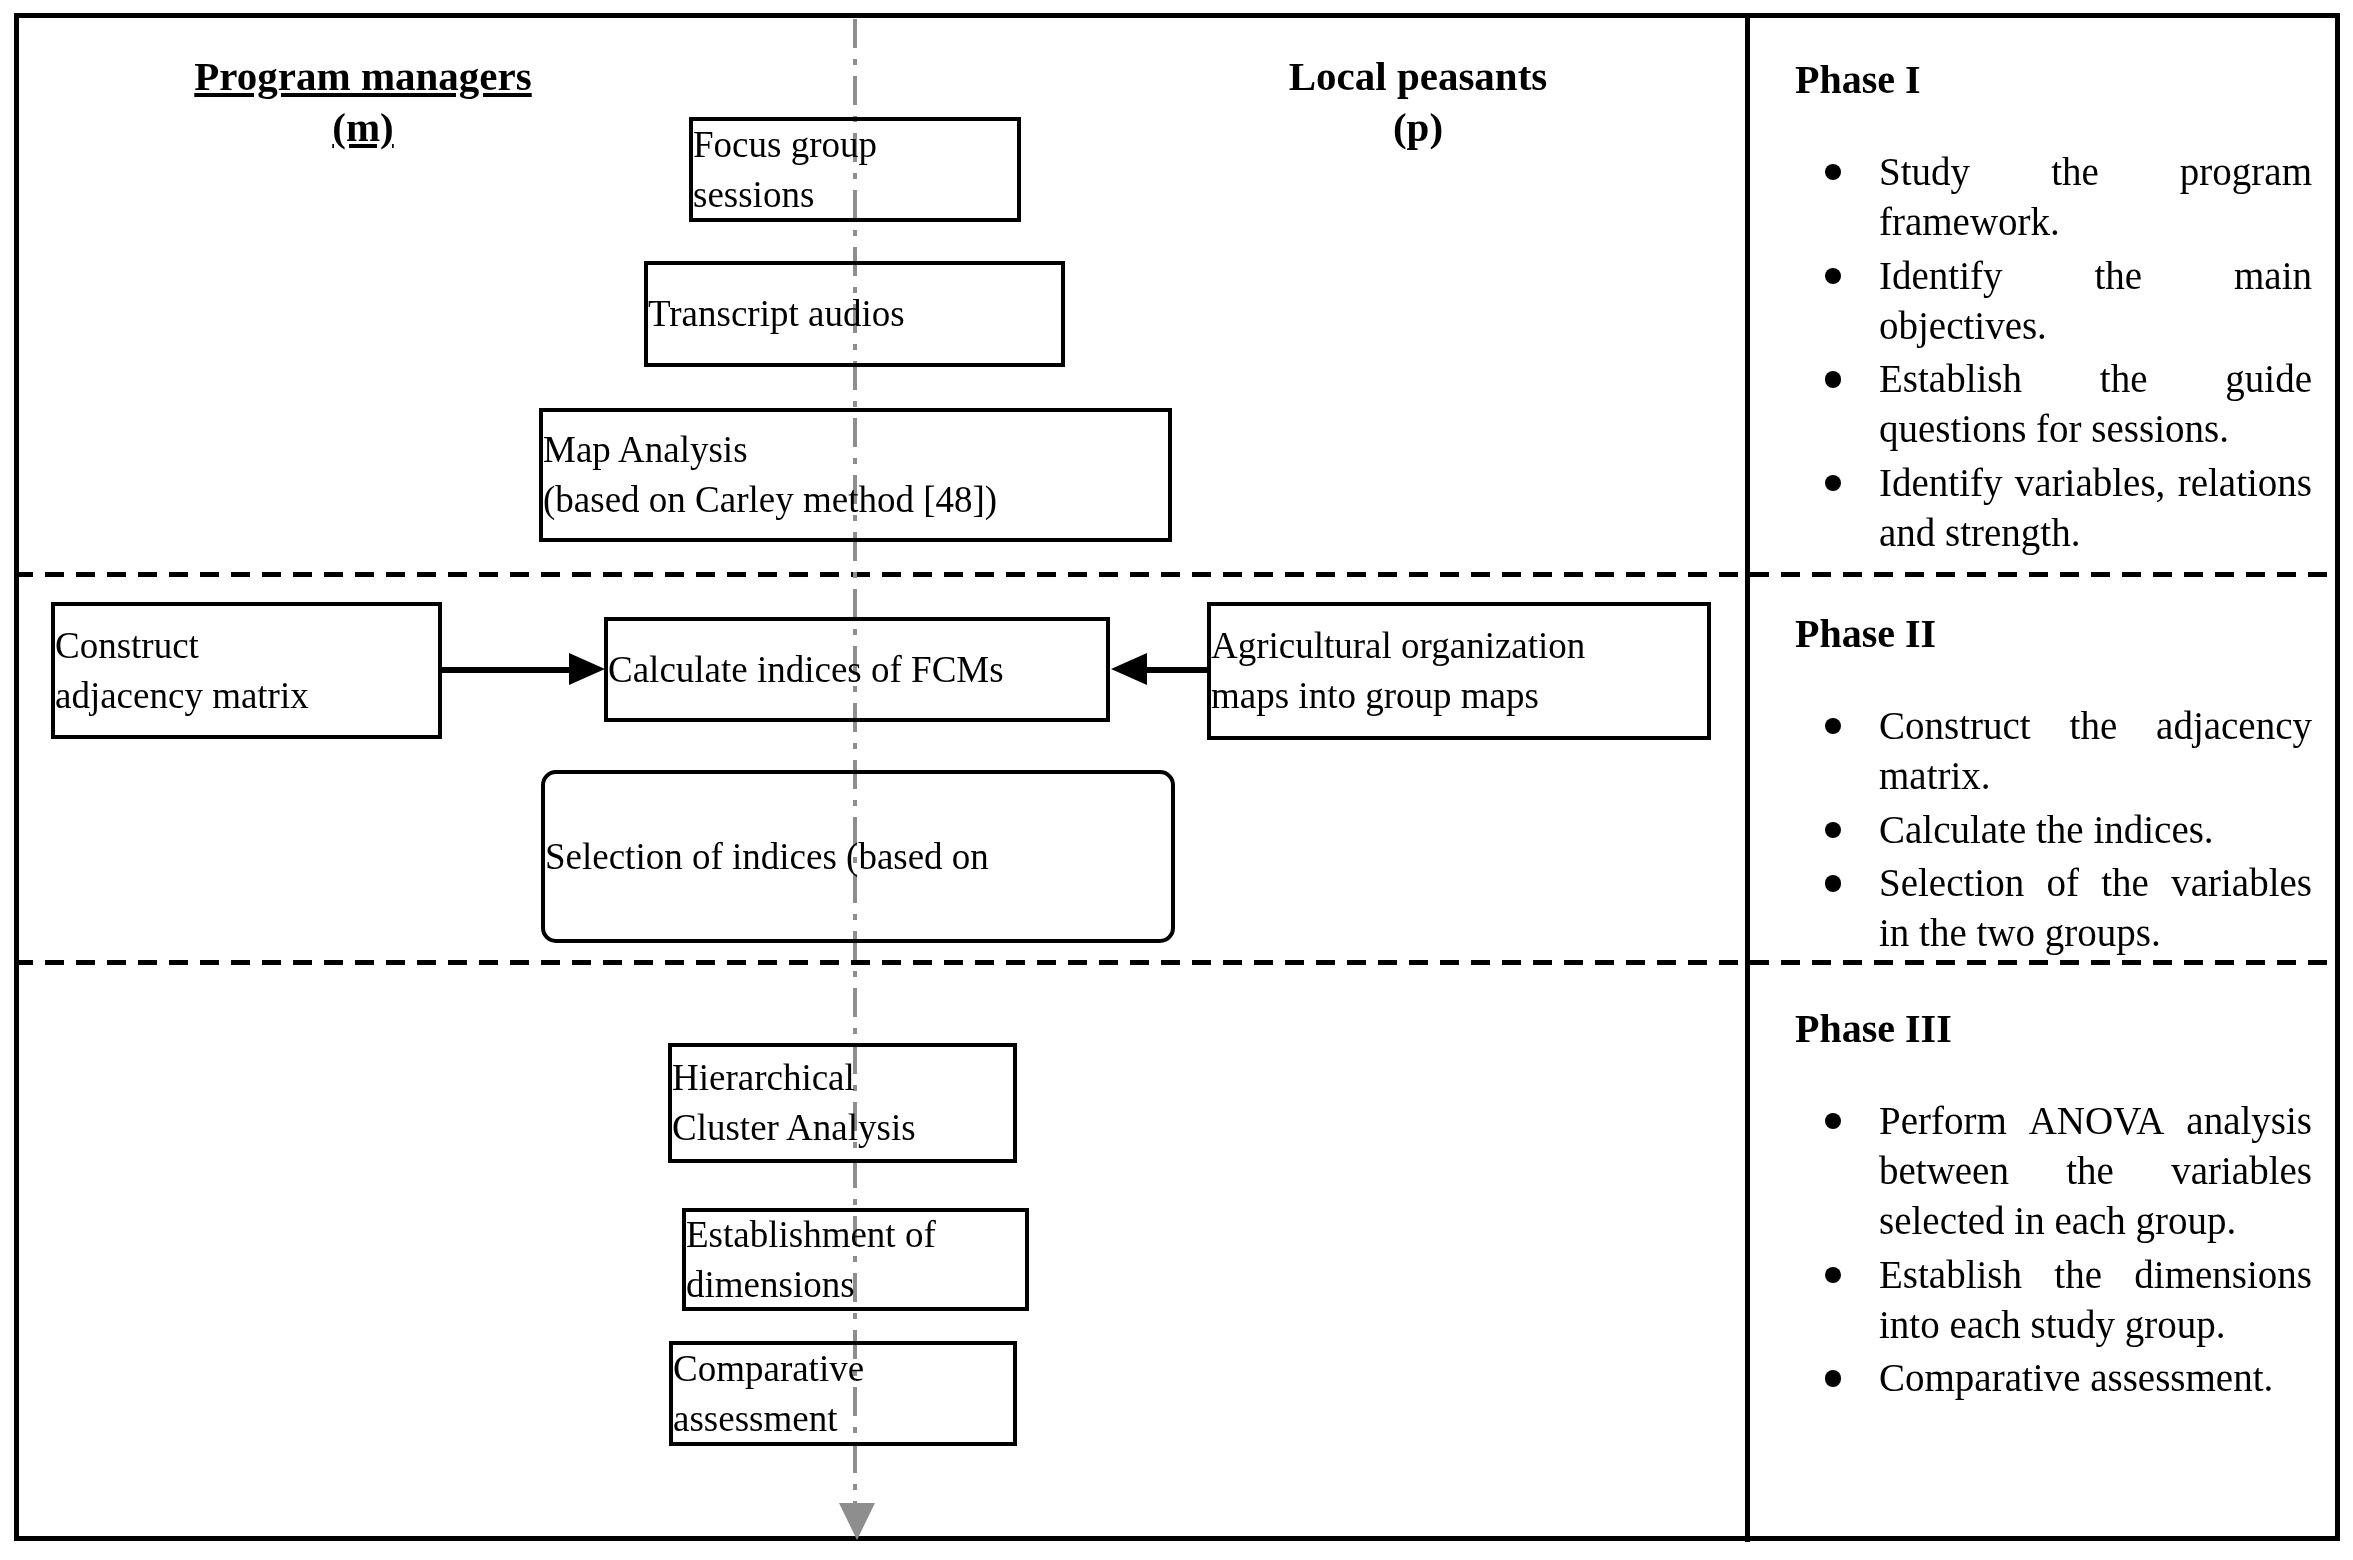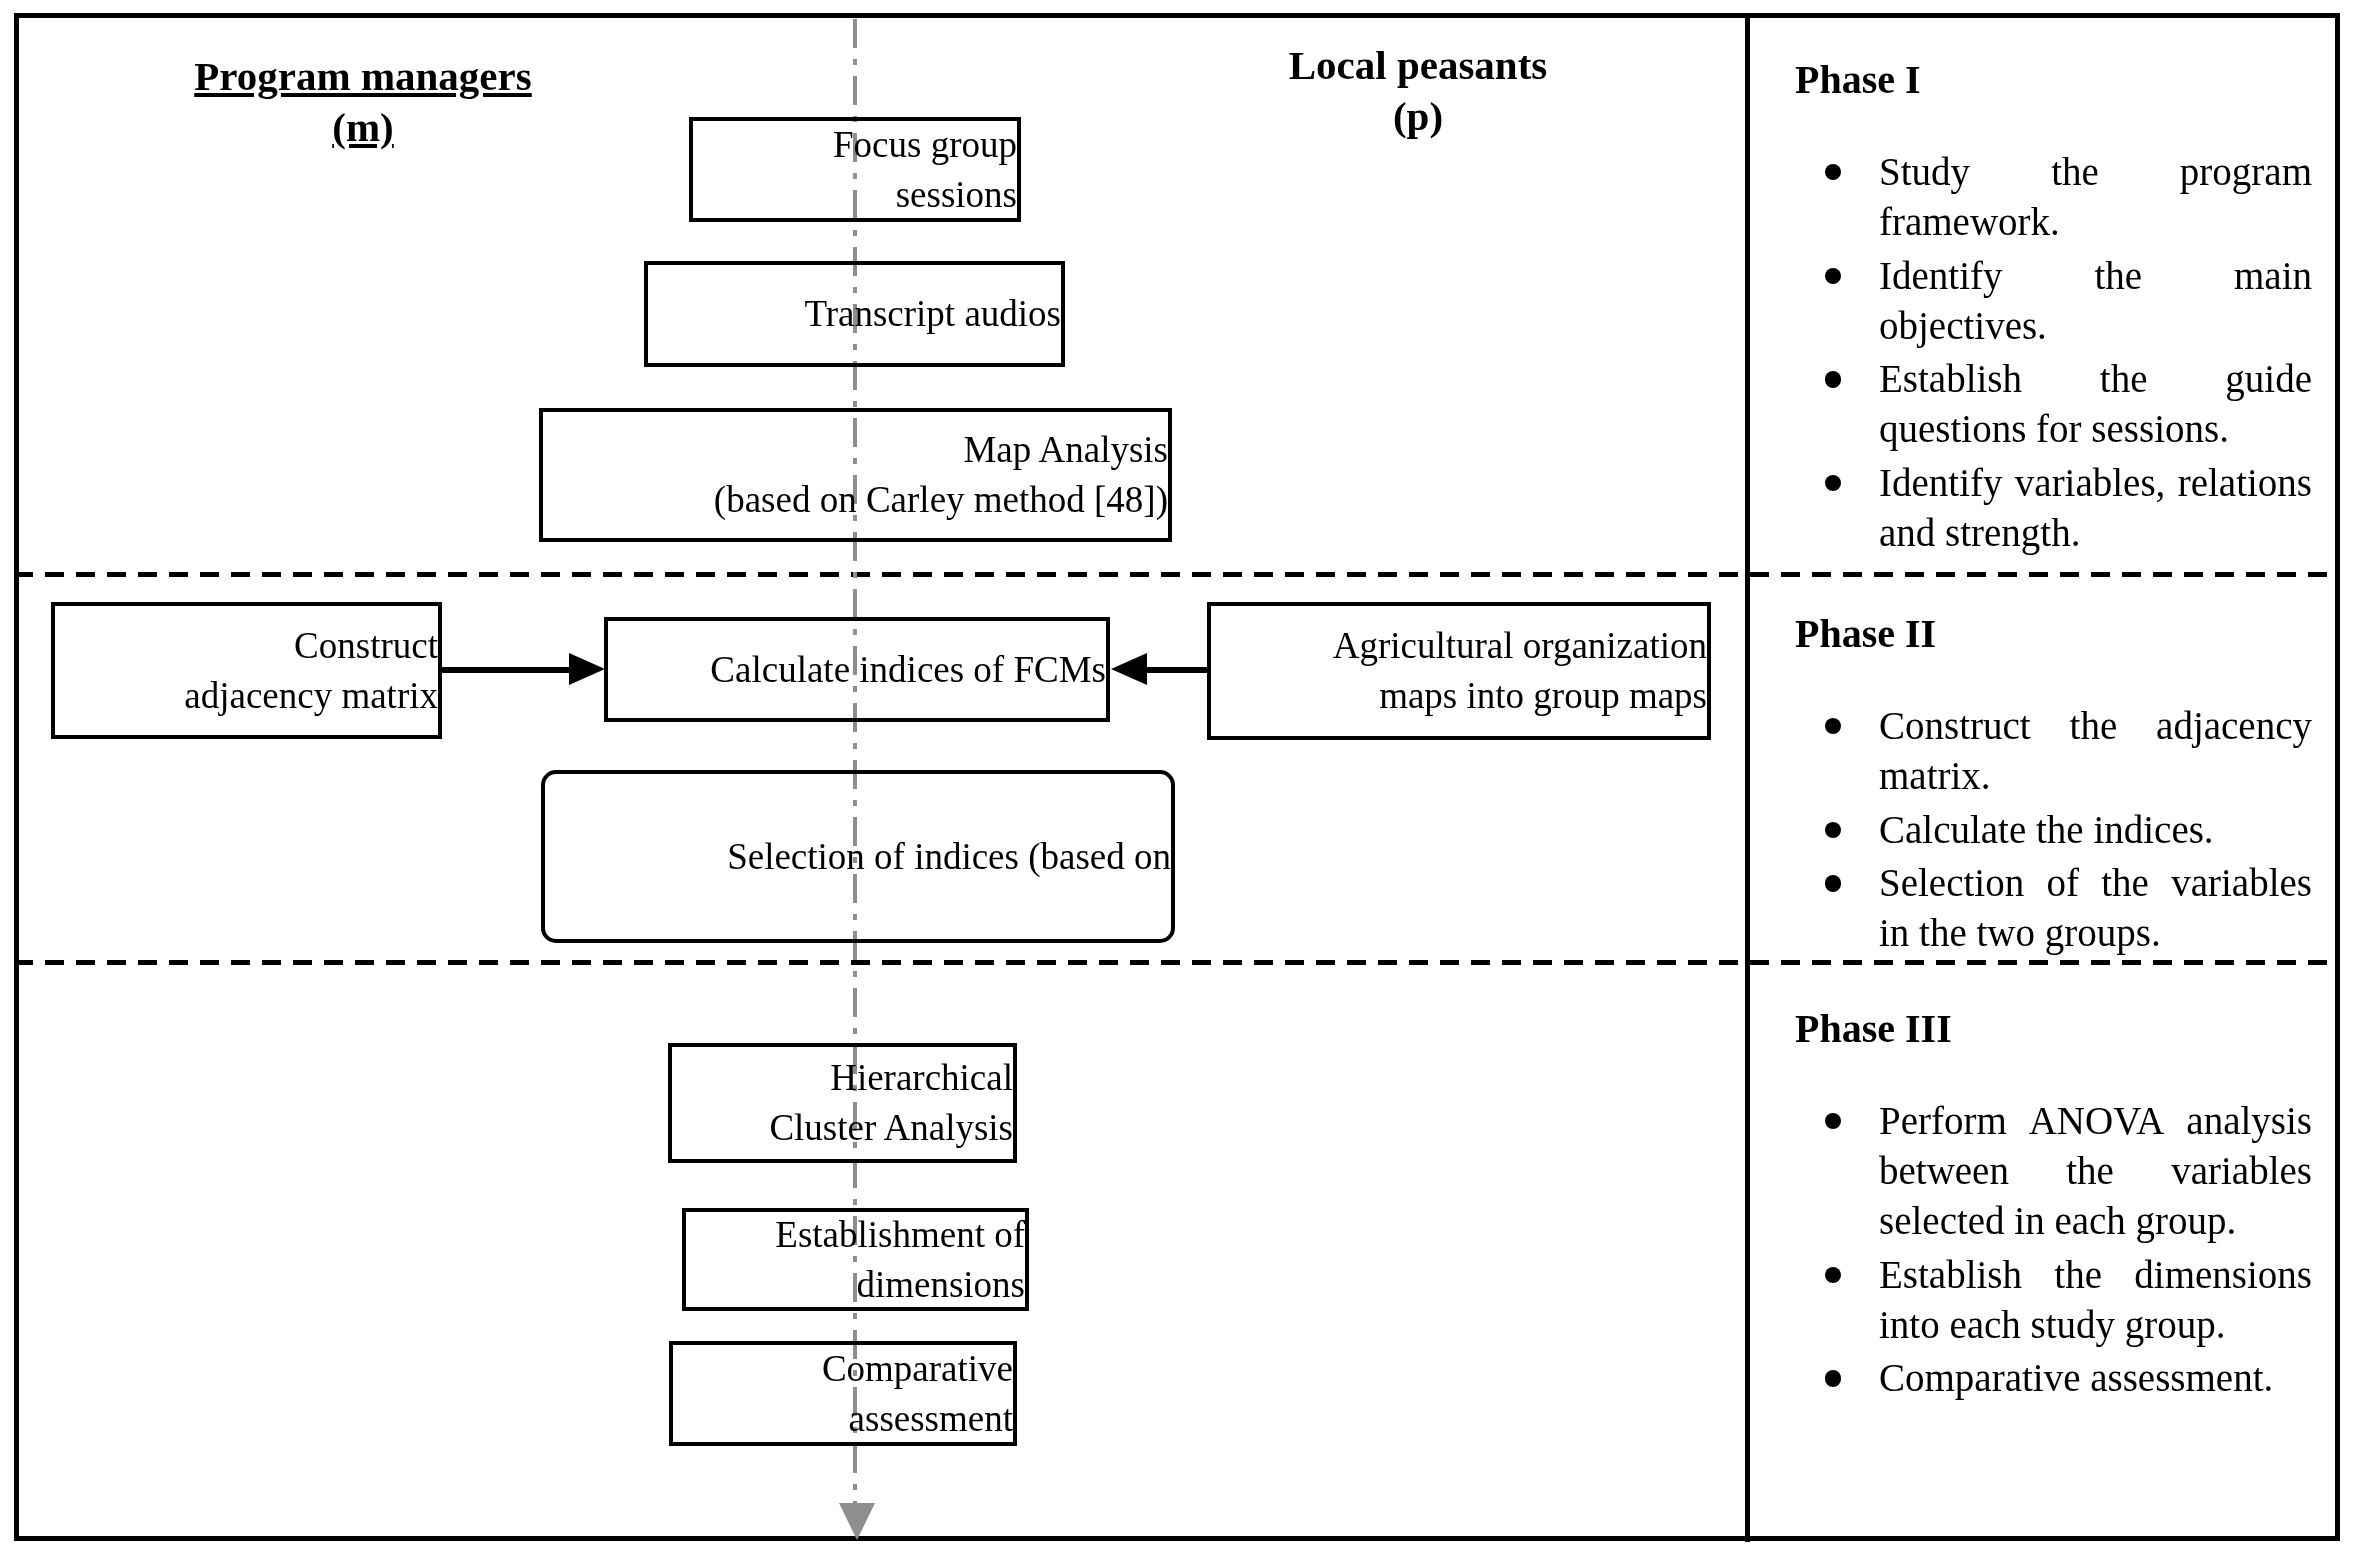--- a/index.html
+++ b/index.html
@@ -51,28 +51,28 @@
   .col-header {
     position: absolute;
     text-align: center;
     font-weight: bold;
     font-size: 41px;
     line-height: 51px;
     z-index: 2;
   }
   .col-header span { display: block; }
   .hdr-left  { left: 134px; top: 51px; width: 458px; text-decoration: underline; }
-  .hdr-right { left: 1189px; top: 40px; width: 458px; text-align: center; }
+  .hdr-right { left: 1189px; top: 51px; width: 458px; text-align: center; }
   .box {
     position: absolute;
     border: 4.3px solid #000000;
     background: transparent;
     display: flex;
     flex-direction: column;
-    align-items: flex-end;
+    align-items: flex-start;
     justify-content: center;
     text-align: center;
     font-size: 37px;
     line-height: 50px;
     z-index: 2;
   }
   .box span { display: block; white-space: nowrap; }
   .box span:empty { display: none; }
   .box-focus        { left: 689px;  top: 117px;  width: 324px; height: 97px; }
   .box-transcript   { left: 644px;  top: 261px;  width: 413px; height: 98px; }

